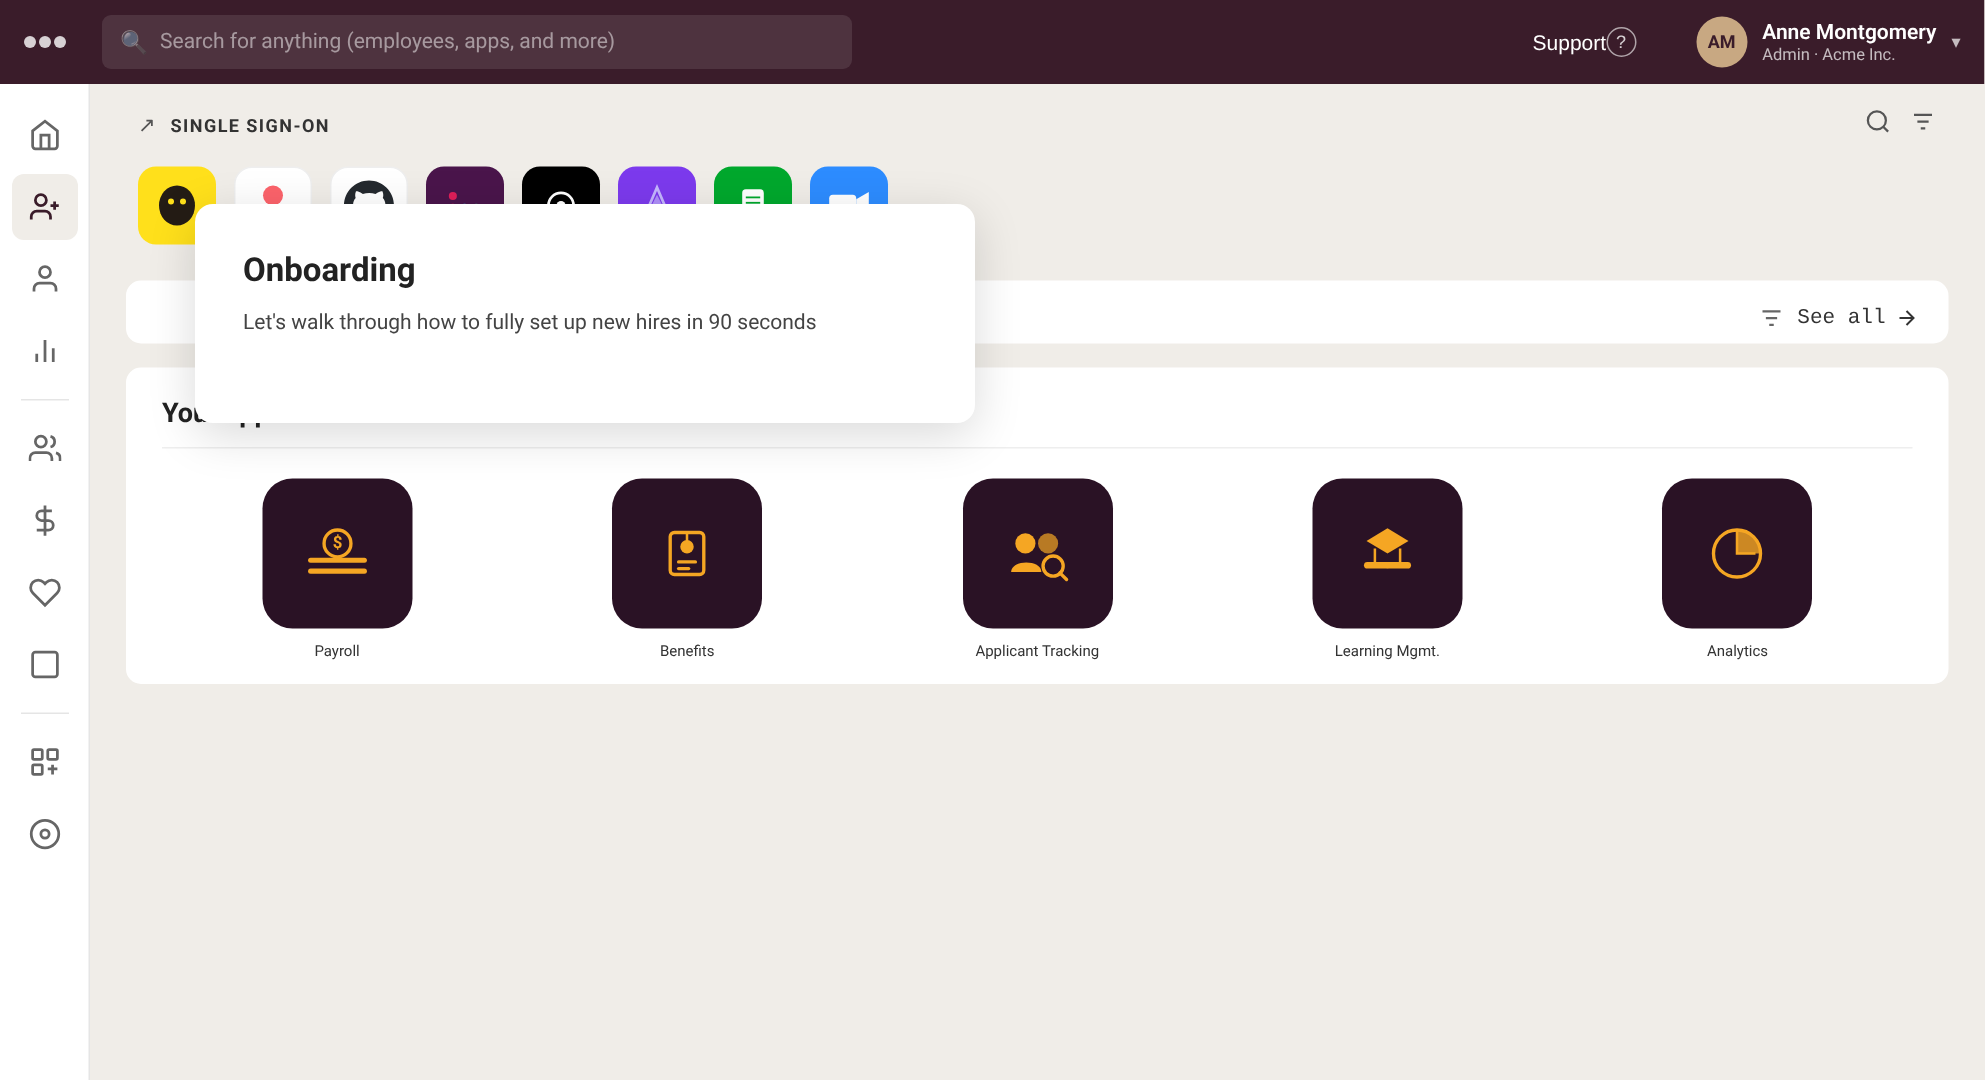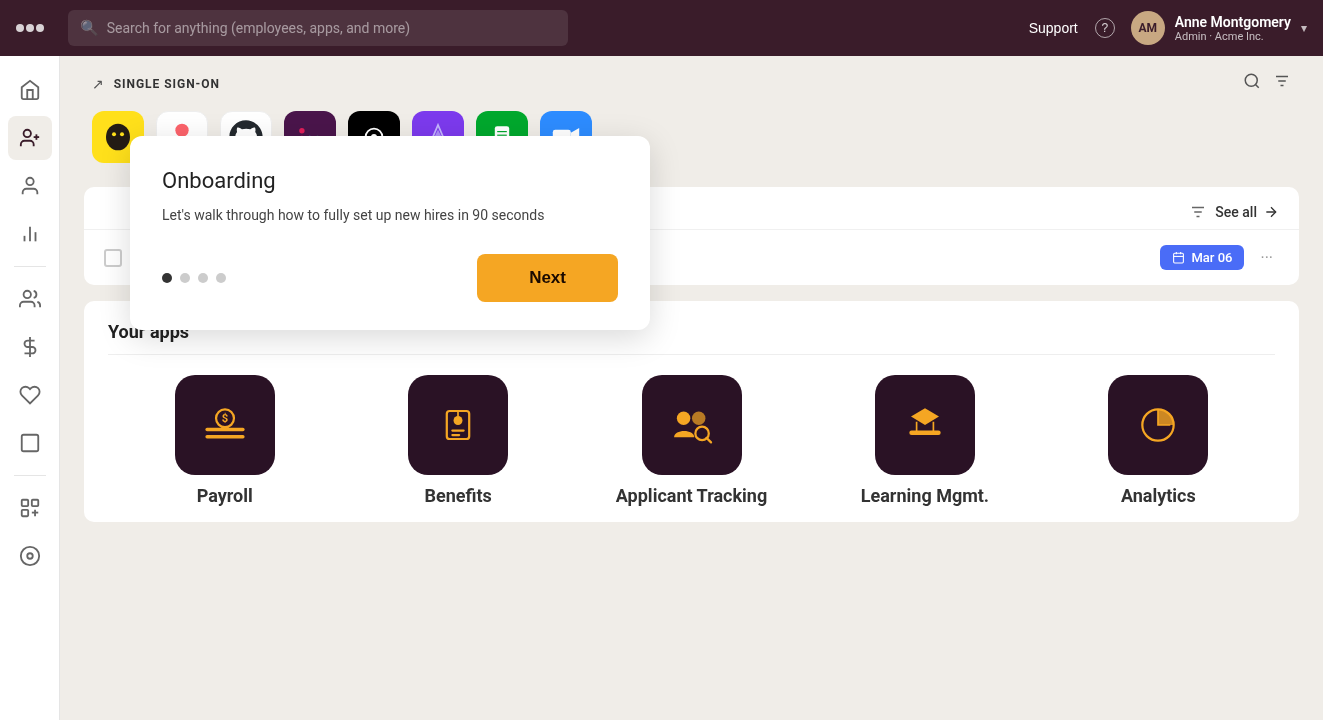--- a/index.html
+++ b/index.html
@@ -49,21 +49,21 @@
     .search-icon-nav { color: rgba(255,255,255,0.5); font-size: 15px; }
     .nav-right {
       margin-left: auto;
       display: flex;
       align-items: center;
       gap: 16px;
     }
     .support-btn {
       display: flex;
       align-items: center;
-      gap: 17px;
+      gap: 0;
       color: #fff;
       font-size: 14px;
       background: none;
       border: none;
       cursor: pointer;
     }
     .support-circle {
       width: 20px; height: 20px;
       border-radius: 50%;
       border: 1.5px solid rgba(255,255,255,0.6);
@@ -75,21 +75,21 @@
       align-items: center;
       gap: 10px;
       cursor: pointer;
     }
     .avatar {
       width: 34px; height: 34px;
       border-radius: 50%;
       background: #c8a882;
       overflow: hidden;
       display: flex; align-items: center; justify-content: center;
-      font-size: 14px; color: #3a1c2a; font-weight: 600;
+      font-size: 14px; color: #3a1c2a; font-weight: 600; margin-left: 24px;
     }
     .user-text { color: #fff; }
     .user-name { font-size: 14px; font-weight: 600; }
     .user-sub { font-size: 11px; color: rgba(255,255,255,0.7); }
     .chevron-down { color: rgba(255,255,255,0.7); font-size: 12px; }
 
     
     .main-layout {
       display: flex;
       height: calc(720px - 56px);
@@ -179,21 +179,21 @@
       left: 70px;
       width: 520px;
       background: #fff;
       border-radius: 12px;
       box-shadow: 0 8px 32px rgba(0,0,0,0.15);
       padding: 32px 32px 28px;
       z-index: 200;
     }
     .onboarding-title {
       font-size: 22px;
-      font-weight: 400;
+      font-weight: 700;
       color: #222;
       margin-bottom: 12px;
     }
     .onboarding-desc {
       font-size: 14px;
       color: #444;
       line-height: 1.5;
       margin-bottom: 28px;
     }
     .onboarding-footer {
@@ -223,20 +223,21 @@
       cursor: pointer;
     }
 
     
     .tasks-section {
       background: #fff;
       margin: 0 24px 16px;
       border-radius: 10px;
       padding: 0;
       overflow: hidden;
+      font-family: Liberation Mono, monospace;
     }
     .tasks-header {
       display: flex;
       align-items: center;
       justify-content: flex-end;
       padding: 16px 20px 8px;
     }
     .see-all-link {
       display: flex;
       align-items: center;
@@ -318,24 +319,24 @@
       cursor: pointer;
     }
     .app-icon-box {
       width: 100px; height: 100px;
       border-radius: 20px;
       background: #2a1225;
       display: flex; align-items: center; justify-content: center;
       overflow: hidden;
     }
     .app-label {
-      font-size: 18px;
+      font-size: 10px;
       color: #333;
       text-align: left;
-      font-weight: 700;
+      font-weight: 400;
     }
   </style>
 </head>
 <body>
 
 <nav class="top-nav">
   <div class="top-nav-logo">
     <div class="logo-dots">
       <div class="logo-dot"></div>
       <div class="logo-dot"></div>
@@ -523,59 +524,36 @@
         <svg viewBox="0 0 60 60" width="36" height="36">
           <rect x="8" y="18" width="30" height="22" rx="4" fill="#fff"></rect>
           <polygon points="38,23 52,15 52,43 38,35" fill="#fff"></polygon>
         </svg>
       </div>
     </div>
 
     <div class="onboarding-card">
       <div class="onboarding-title">Onboarding</div>
       <div class="onboarding-desc">Let's walk through how to fully set up new hires in 90 seconds</div>
-      <div class="onboarding-footer">
-        <div class="step-dots">
-          <div class="step-dot active"></div>
-          <div class="step-dot inactive"></div>
-          <div class="step-dot inactive"></div>
-          <div class="step-dot inactive"></div>
-        </div>
-        <button class="next-btn">Next</button>
-      </div>
     </div>
 
     <div class="tasks-section" style="margin-top: 8px;">
       <div class="tasks-header">
         <svg width="18" height="18" viewBox="0 0 24 24" fill="none" stroke="#666" stroke-width="2" style="margin-right:8px;">
           <line x1="4" y1="6" x2="20" y2="6"></line>
           <line x1="7" y1="12" x2="17" y2="12"></line>
           <line x1="10" y1="18" x2="14" y2="18"></line>
         </svg>
         <a class="see-all-link">
           <span>See all</span>
           <svg width="16" height="16" viewBox="0 0 24 24" fill="none" stroke="#333" stroke-width="2">
             <line x1="5" y1="12" x2="19" y2="12"></line>
             <polyline points="12 5 19 12 12 19"></polyline>
           </svg>
         </a>
-      </div>
-      <div class="task-row">
-        <div class="task-checkbox"></div>
-        <span class="task-label">Physical verify I-9 for Jane Juvonic</span>
-        <div class="task-date-badge">
-          <svg width="13" height="13" viewBox="0 0 24 24" fill="none" stroke="#fff" stroke-width="2">
-            <rect x="3" y="4" width="18" height="18" rx="2"></rect>
-            <line x1="16" y1="2" x2="16" y2="6"></line>
-            <line x1="8" y1="2" x2="8" y2="6"></line>
-            <line x1="3" y1="10" x2="21" y2="10"></line>
-          </svg>
-          <span>Mar 06</span>
-        </div>
-        <div class="task-more">···</div>
       </div>
     </div>
 
     <div class="apps-section">
       <div class="apps-title">Your apps</div>
       <div class="apps-divider"></div>
       <div class="apps-grid">
 
         <div class="app-item">
           <div class="app-icon-box" style="background:#2a1225;">

